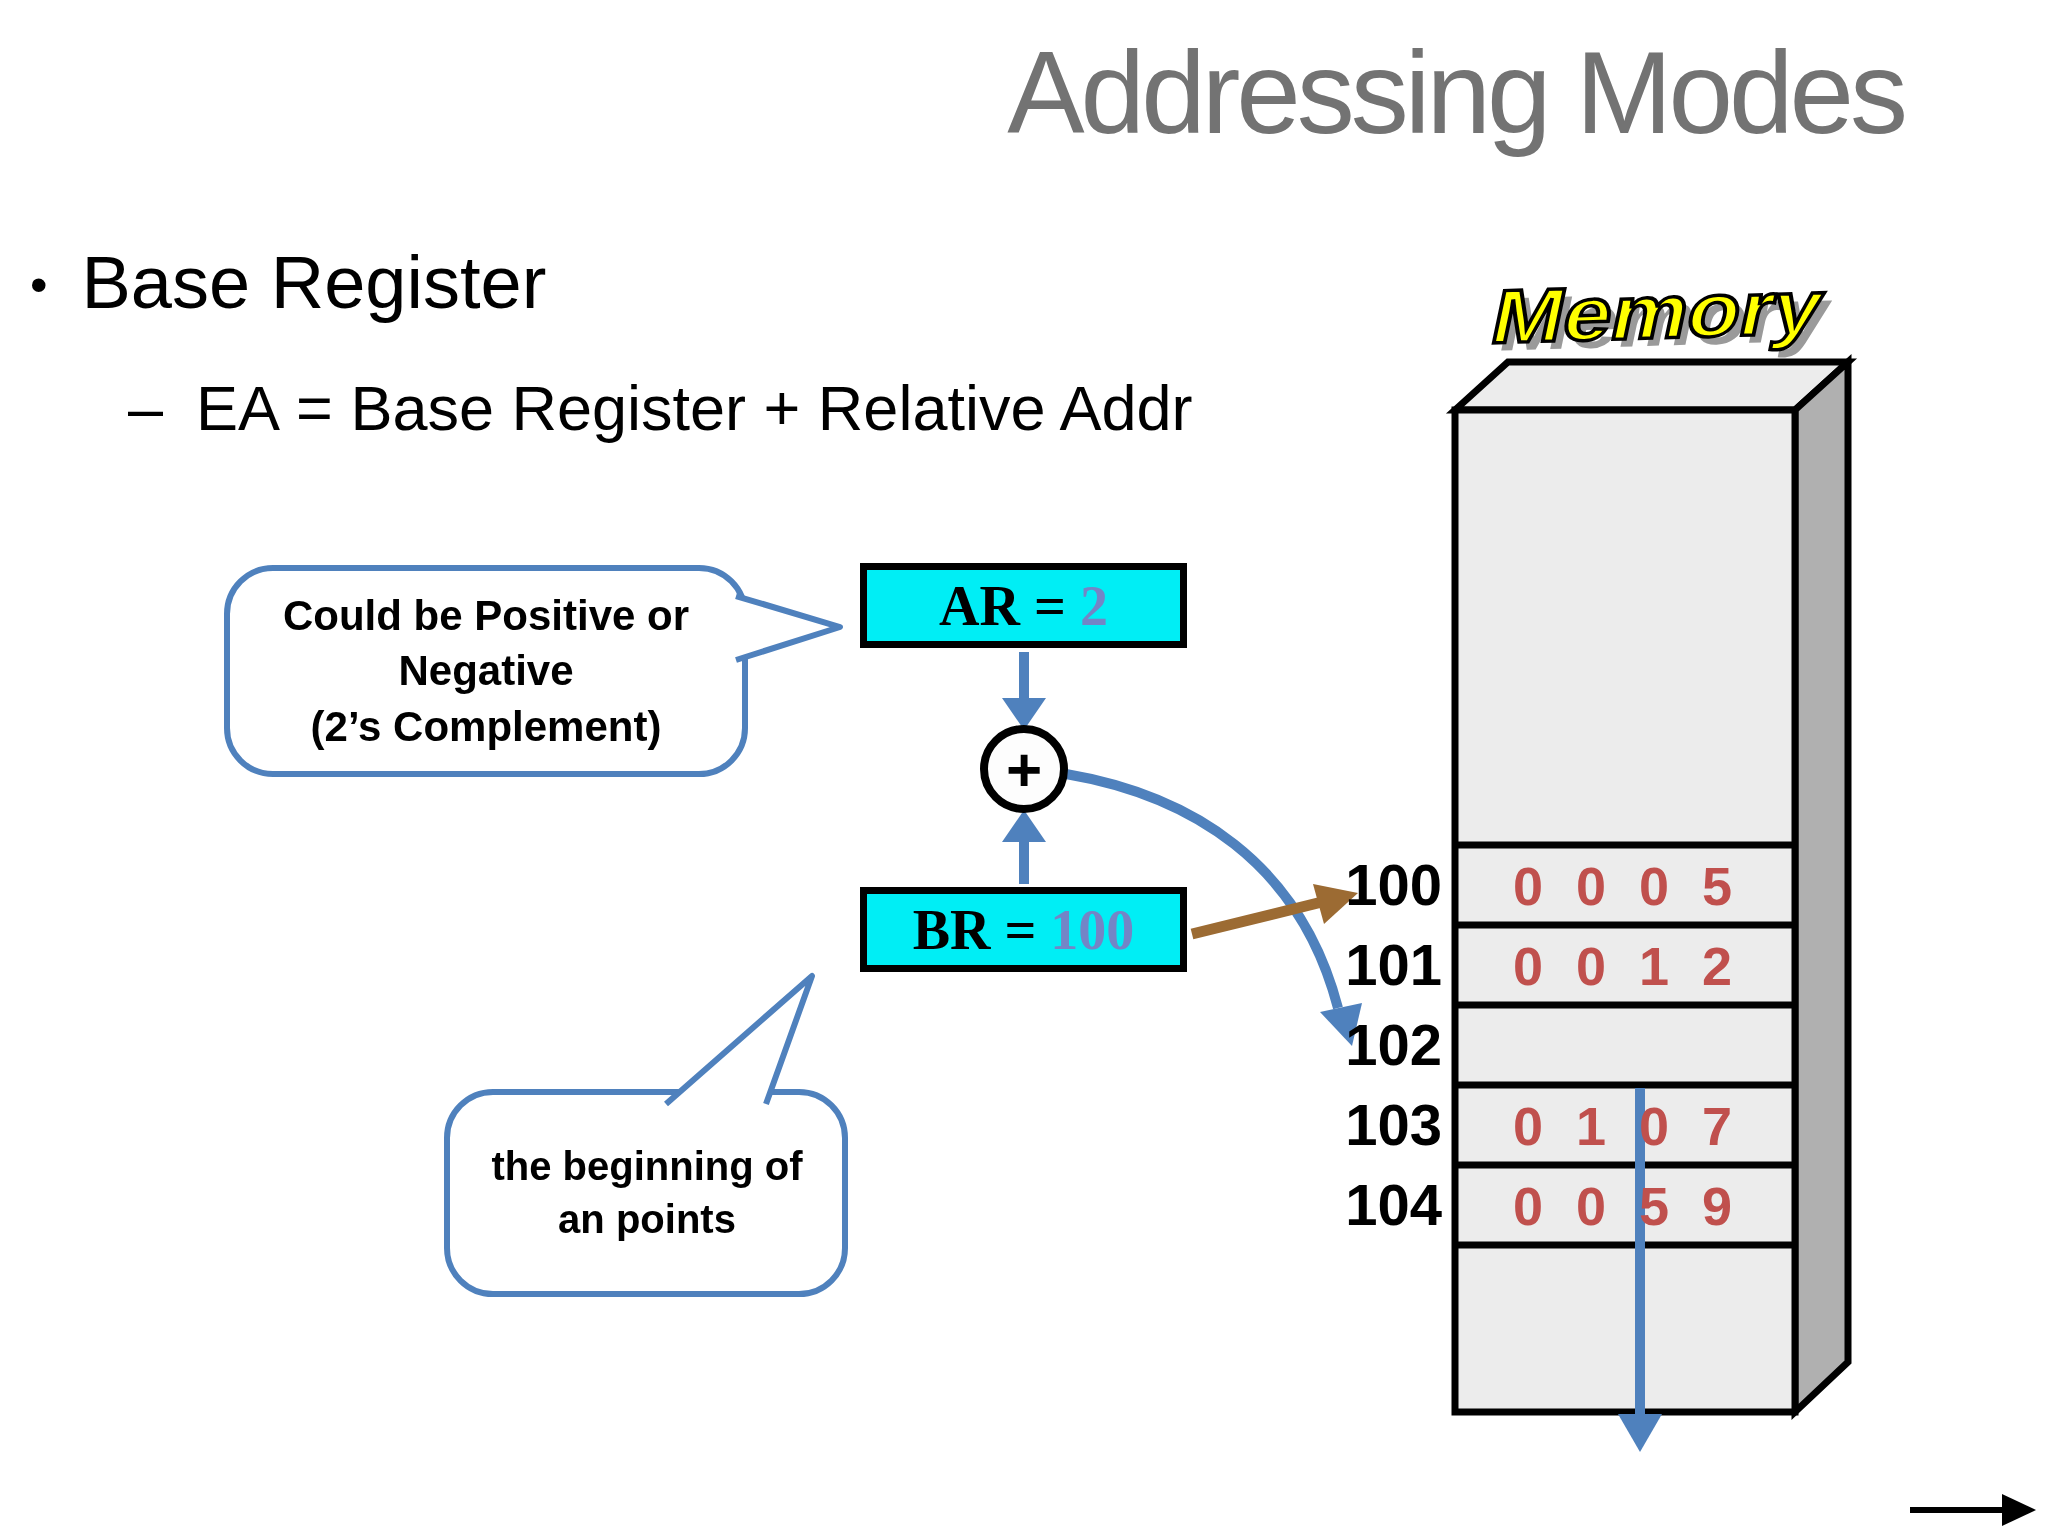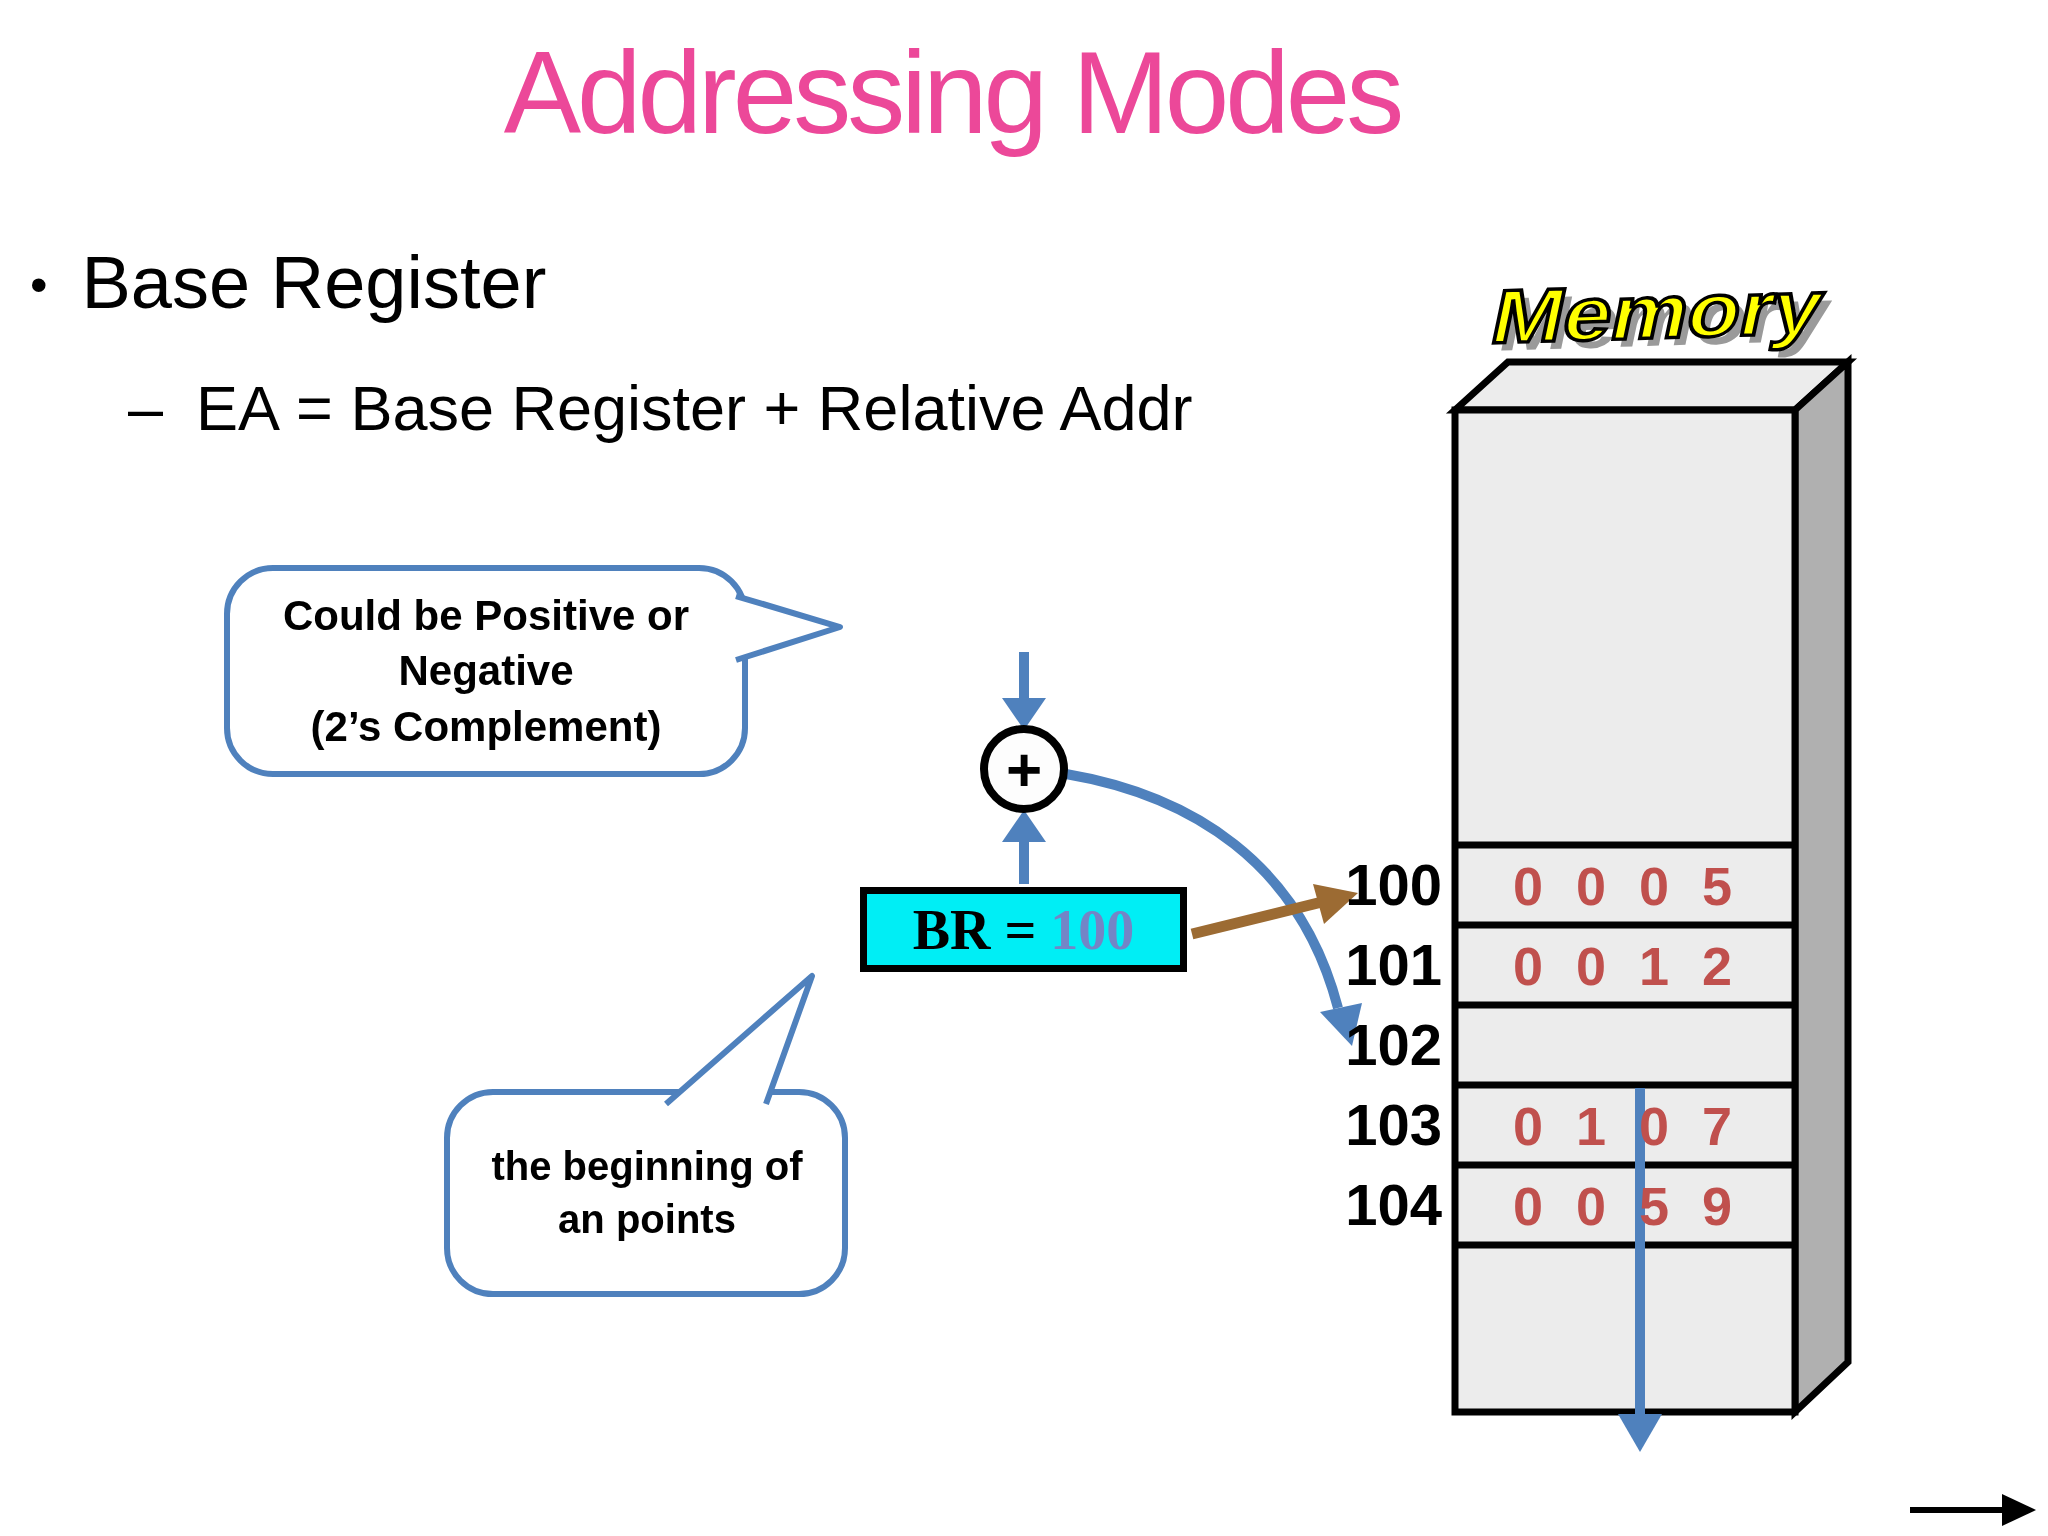--- a/index.html
+++ b/index.html
@@ -1,19 +1,19 @@
 <!DOCTYPE html>
 <html><head>
 <meta charset="utf-8">
 <style>
   html,body{margin:0;padding:0;background:#fff;}
   .slide{position:relative;width:2048px;height:1536px;background:#ffffff;overflow:hidden;
          font-family:"Liberation Sans",sans-serif;color:#000;}
   .abs{position:absolute;}
-  .title{left:0;top:26px;width:1904px;text-align:center;font-size:116px;letter-spacing:-4px;color:#ec4899;}
+  .title{left:0;top:26px;width:1904px;text-align:right;font-size:116px;letter-spacing:-4px;color:#737373;}
   .bullet-row{left:30px;top:240px;display:flex;align-items:flex-start;font-size:74px;}
   .bullet-dot{font-size:50px;margin:16px 34px 0 0;}
   .sub-row{left:128px;top:372px;font-size:63px;}
   .sub-dash{margin-right:20px;}
   .sub-term{margin-left:13px;}
   .sub-rest{margin-left:16px;}
   svg.layer{left:0;top:0;width:2048px;height:1536px;}
   .callout-text{display:flex;flex-direction:column;justify-content:center;align-items:center;
                 text-align:center;font-weight:bold;line-height:1.32;}
   .callout-top{left:232px;top:572px;width:508px;height:198px;font-size:42px;}
@@ -111,20 +111,24 @@
     <div>Could be Positive or</div>
     <div>Negative</div>
     <div>(2’s Complement)</div>
   </div>
 
   <div class="abs callout-text callout-bottom">
     <div>the beginning of</div>
     <div>an points</div>
   </div>
 
+  <div class="abs reg-box reg-ar">
+    <span>AR =</span>
+    <span class="reg-val">2</span>
+  </div>
 
   <div class="abs reg-box reg-br">
     <span>BR =</span>
     <span class="reg-val">100</span>
   </div>
 
   <div class="abs plus-sign">+</div>
 
   <div class="abs memory-title">Memory</div>
 

